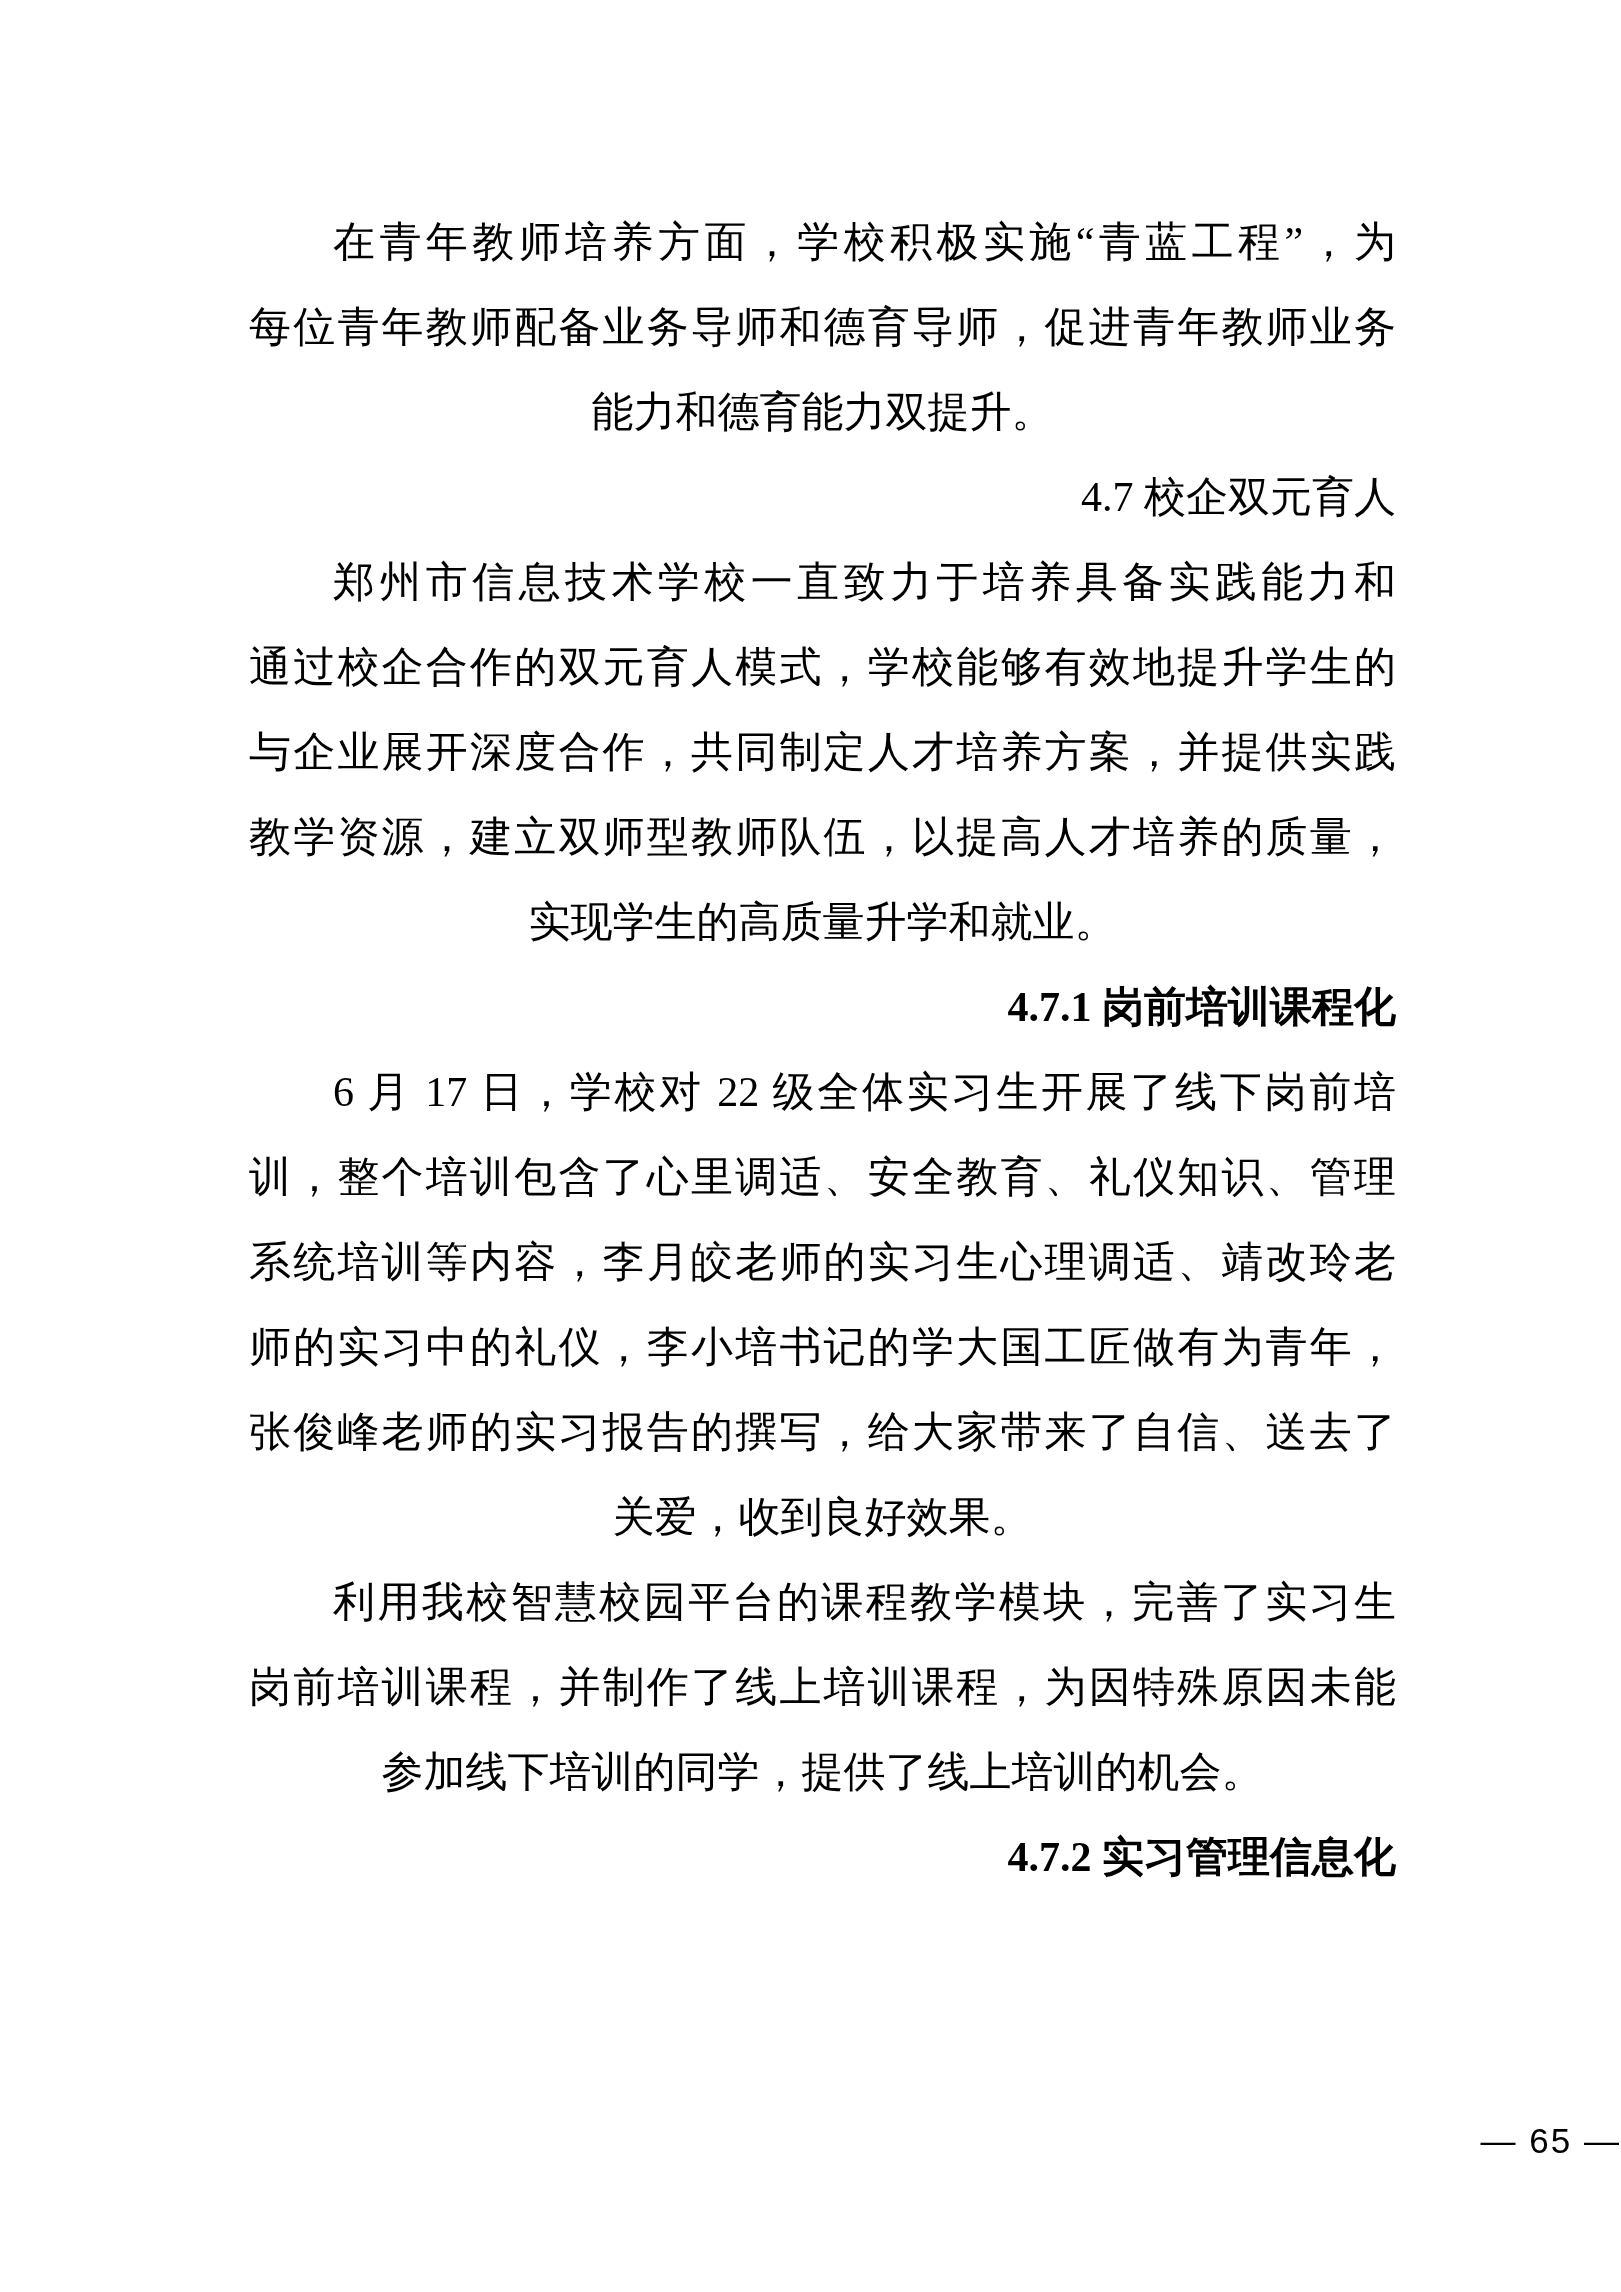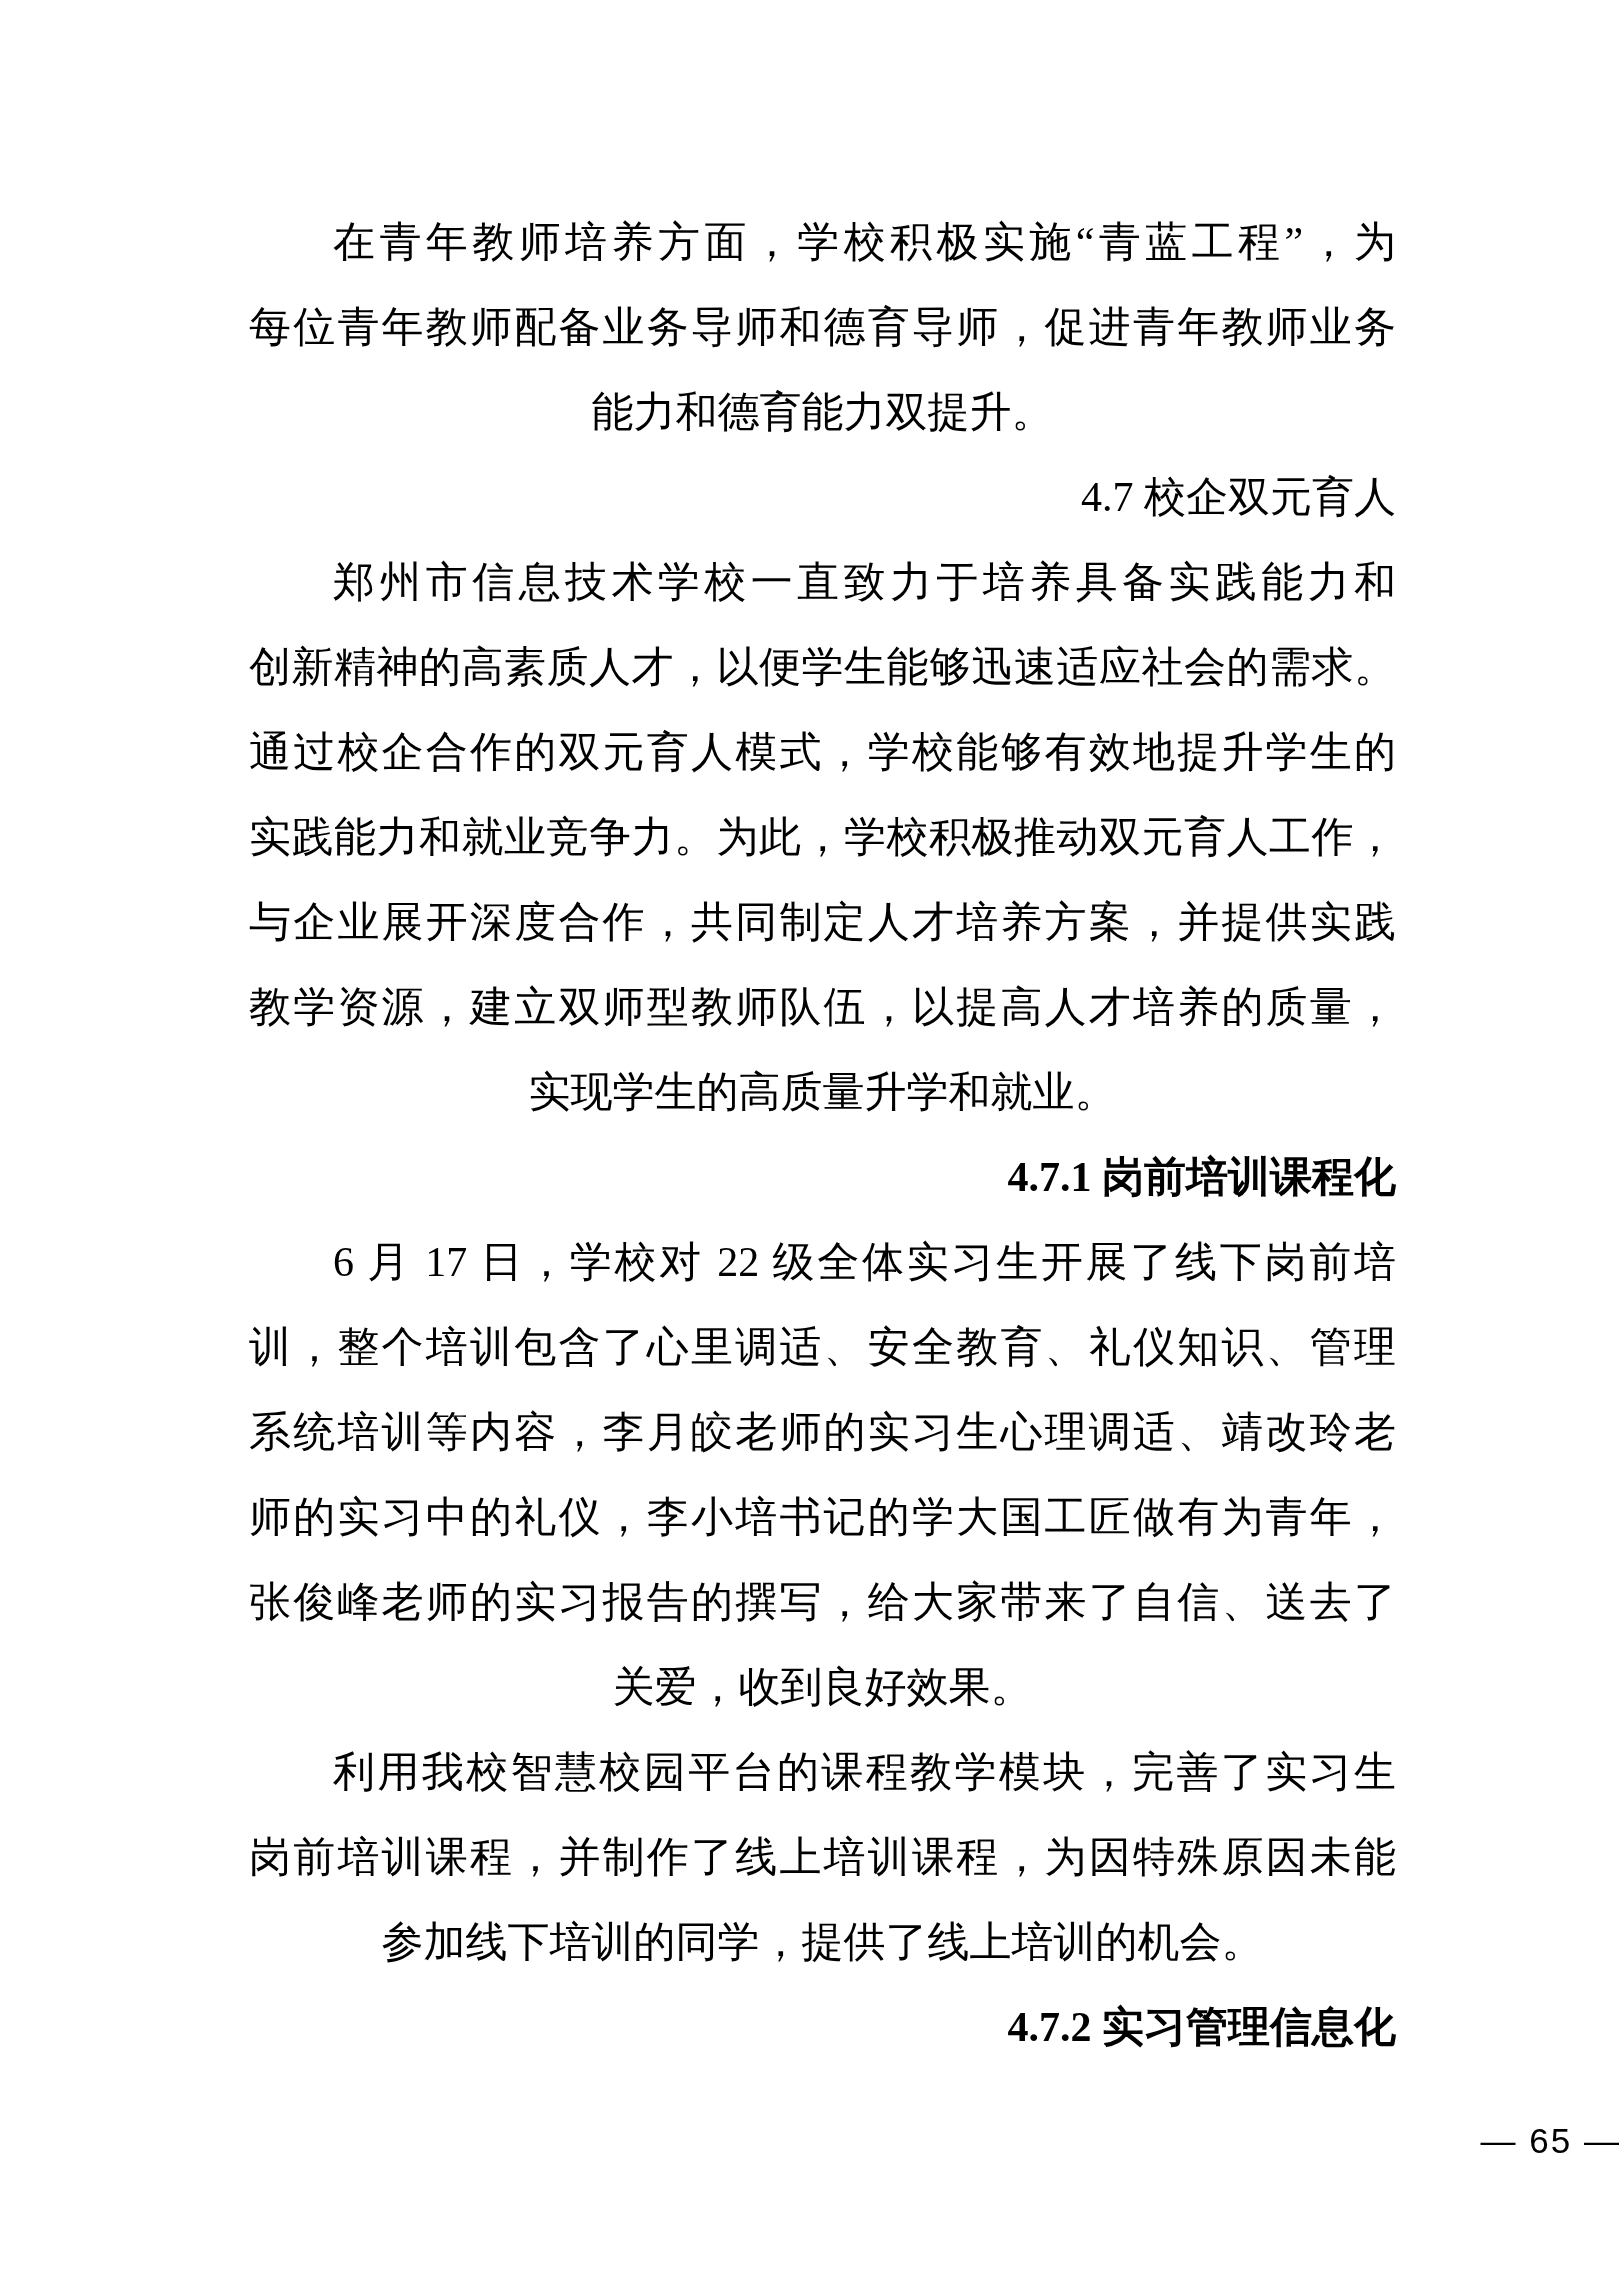--- a/index.html
+++ b/index.html
@@ -60,23 +60,21 @@
 <div class="page">
   <div class="body-text">
 
     <div class="ln indent">在青年教师培养方面，学校积极实施“青蓝工程”，为</div>
     <div class="ln">每位青年教师配备业务导师和德育导师，促进青年教师业务</div>
     <div class="ln ln-end">能力和德育能力双提升。</div>
 
     <div class="heading">4.7 校企双元育人</div>
 
     <div class="ln indent">郑州市信息技术学校一直致力于培养具备实践能力和</div>
-    <div class="ln">创新精神的高素质人才，以便学生能够迅速适应社会的需求。</div>
     <div class="ln">通过校企合作的双元育人模式，学校能够有效地提升学生的</div>
-    <div class="ln">实践能力和就业竞争力。为此，学校积极推动双元育人工作，</div>
     <div class="ln">与企业展开深度合作，共同制定人才培养方案，并提供实践</div>
     <div class="ln">教学资源，建立双师型教师队伍，以提高人才培养的质量，</div>
     <div class="ln ln-end">实现学生的高质量升学和就业。</div>
 
     <div class="heading bold">4.7.1 岗前培训课程化</div>
 
     <div class="ln indent">6 月 17 日，学校对 22 级全体实习生开展了线下岗前培</div>
     <div class="ln">训，整个培训包含了心里调适、安全教育、礼仪知识、管理</div>
     <div class="ln">系统培训等内容，李月皎老师的实习生心理调适、靖改玲老</div>
     <div class="ln">师的实习中的礼仪，李小培书记的学大国工匠做有为青年，</div>

